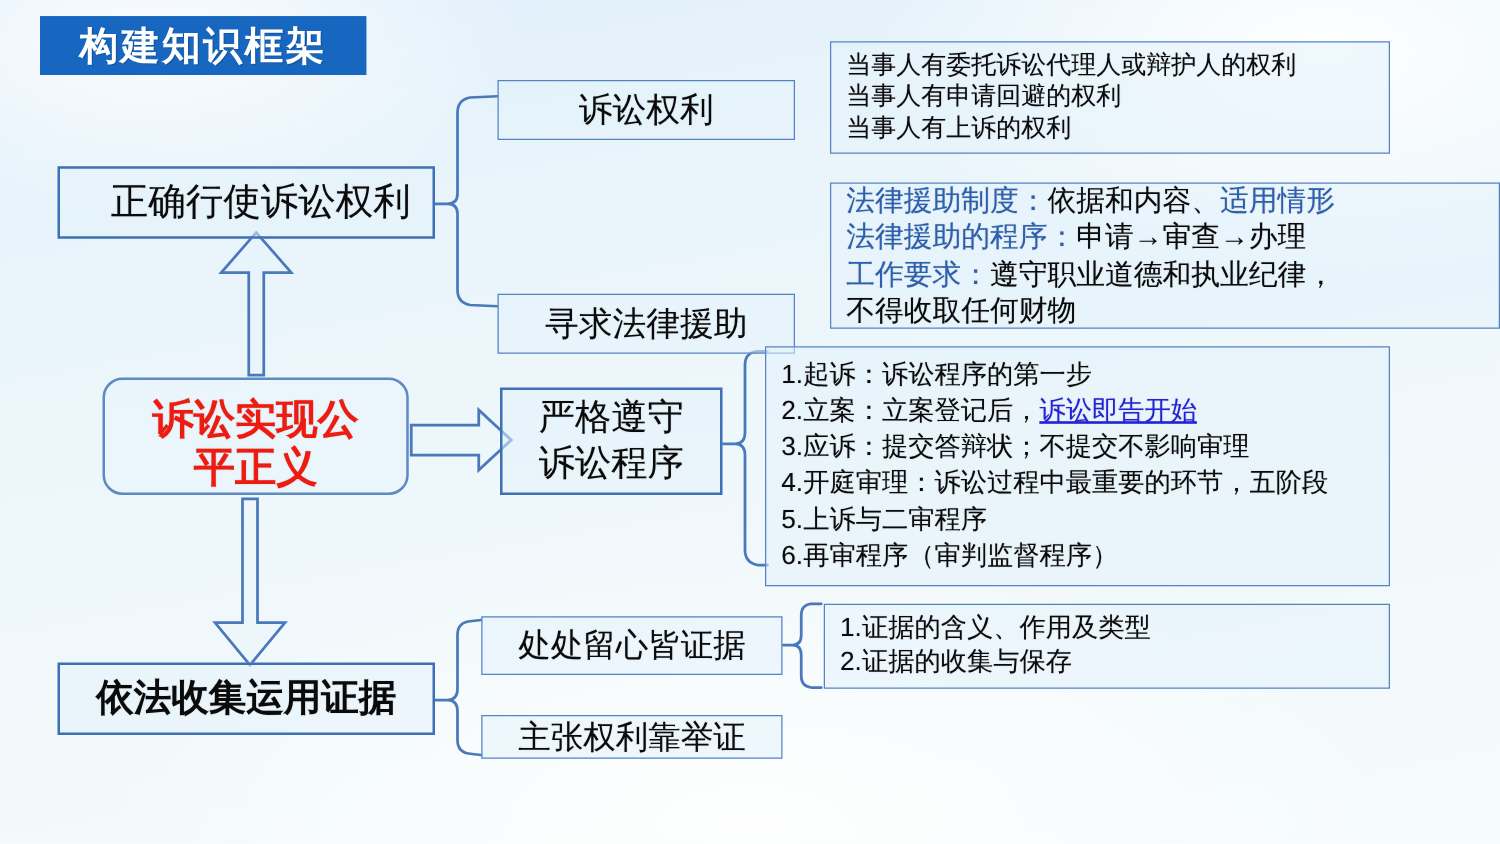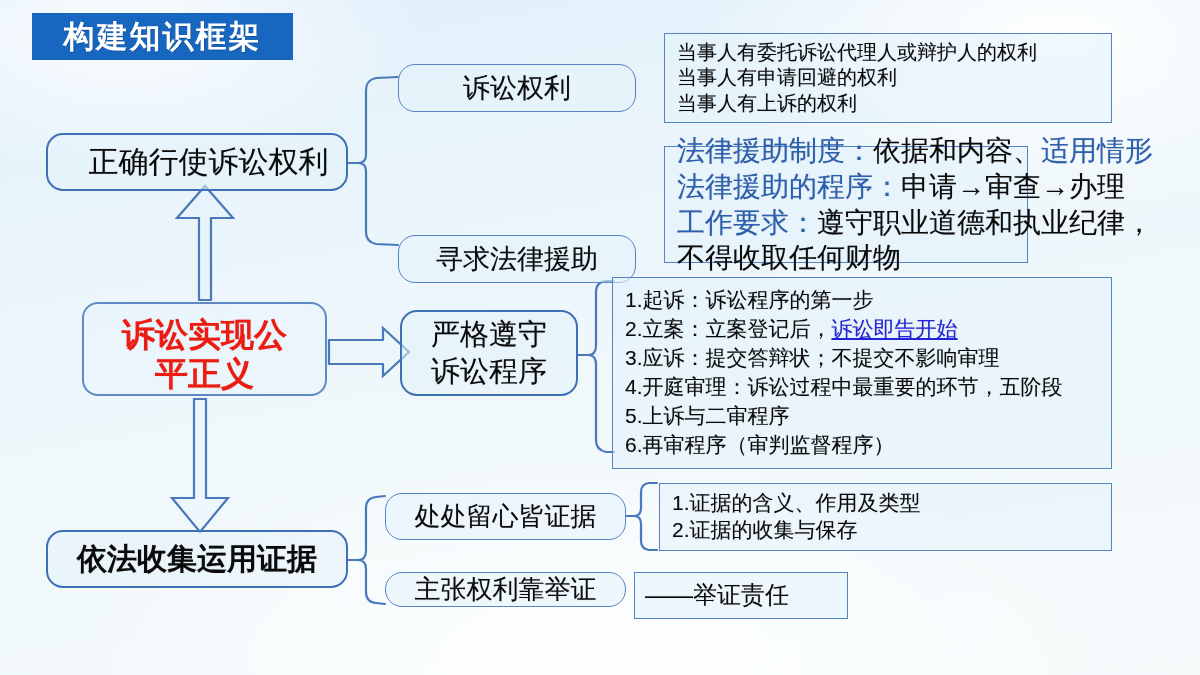--- a/index.html
+++ b/index.html
@@ -18,21 +18,21 @@
   
   .box{
     position:absolute;box-sizing:border-box;
     border:2px solid #3f6fb5;
     background:rgba(228,242,252,0.55);
     display:flex;align-items:center;
     color:#0a0a0a;
     line-height:1.28;
     text-shadow:0 0 1px rgba(0,0,0,0.25);
   }
-  .box.center{justify-content:center;text-align:center;border-radius:17px;}
+  .box.center{justify-content:center;text-align:center;}
   .box.left{justify-content:flex-start;text-align:left;}
   .thin{border-width:1.5px;border-color:#5583c4;}
   .list{
     flex-direction:column;align-items:flex-start;justify-content:center;
     padding:5px 10px 5px 12px;
   }
   .list .ln{white-space:nowrap;}
   
   #title{
     position:absolute;left:32px;top:13px;width:259px;height:45px;
@@ -128,21 +128,21 @@
   <div class="box center thin" style="left:385px;top:572px;width:241px;height:35px;font-size:26px;">
     <span>主张权利靠举证</span>
   </div>
 
   <div class="box list thin" style="left:664px;top:33px;width:448px;height:90px;font-size:20px;">
     <div class="ln">当事人有委托诉讼代理人或辩护人的权利</div>
     <div class="ln">当事人有申请回避的权利</div>
     <div class="ln">当事人有上诉的权利</div>
   </div>
 
-  <div class="box list thin" style="left:664px;top:146px;width:364px;height:117px;font-size:28px;">
+  <div class="box list thin" style="left:664px;top:146px;width:536px;height:117px;font-size:23px;">
     <div class="ln">
       <span class="blue">法律援助制度：</span><span>依据和内容、</span><span class="blue">适用情形</span>
     </div>
     <div class="ln">
       <span class="blue">法律援助的程序：</span><span>申请→审查→办理</span>
     </div>
     <div class="ln">
       <span class="blue">工作要求：</span><span>遵守职业道德和执业纪律，</span>
     </div>
     <div class="ln">不得收取任何财物</div>
@@ -157,17 +157,14 @@
     <div class="ln">4.开庭审理：诉讼过程中最重要的环节，五阶段</div>
     <div class="ln">5.上诉与二审程序</div>
     <div class="ln">6.再审程序（审判监督程序）</div>
   </div>
 
   <div class="box list thin" style="left:659px;top:483px;width:453px;height:68px;font-size:21px;">
     <div class="ln">1.证据的含义、作用及类型</div>
     <div class="ln">2.证据的收集与保存</div>
   </div>
 
-  <div class="box left thin" style="left:634px;top:572px;width:214px;height:47px;font-size:24px;padding-left:10px;">
-    <span>——举证责任</span>
-  </div>
 
 </div>
 
 </body></html>

